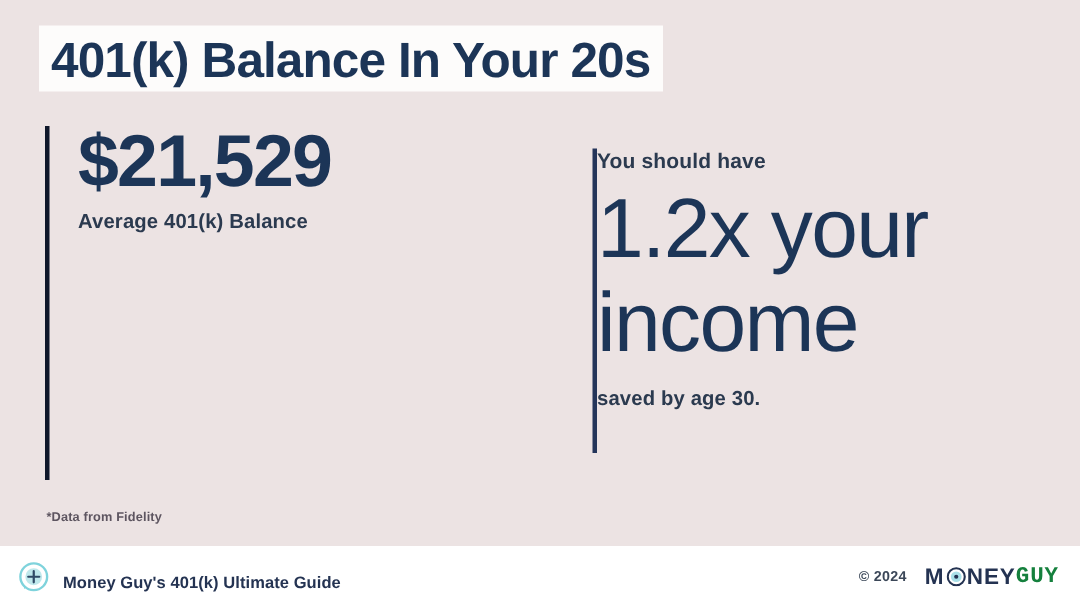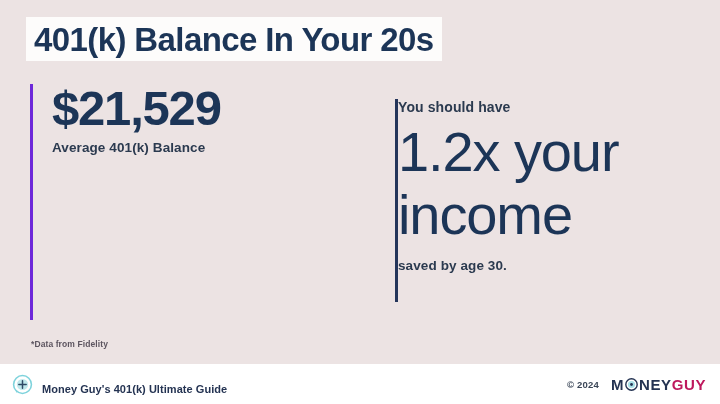--- a/index.html
+++ b/index.html
@@ -43,21 +43,21 @@
     white-space: nowrap;
   }
 
   
   .col-left {
     position: absolute;
     left: 30px;
     top: 84px;
     width: 330px;
     height: 236px;
-    border-left: 3px solid #6d28d9;
+    border-left: 3px solid #0f172a;
     box-sizing: border-box;
     padding-left: 19px;
   }
   .col-right {
     position: absolute;
     left: 395px;
     top: 99px;
     width: 310px;
     height: 203px;
     border-left: 3px solid #24355a;
@@ -176,21 +176,22 @@
     letter-spacing: 0.6px;
     line-height: 1;
     white-space: nowrap;
   }
   .brand-money {
     font-weight: bold;
     color: #243352;
   }
   .brand-guy {
     font-weight: bold;
-    color: #be185d;
+    color: #15803d;
+    font-family: Liberation Mono, monospace;
   }
   .brand-o {
     width: 13px;
     height: 13px;
     margin: 0 1px;
     display: inline-block;
     vertical-align: middle;
   }
 </style>
 </head>

